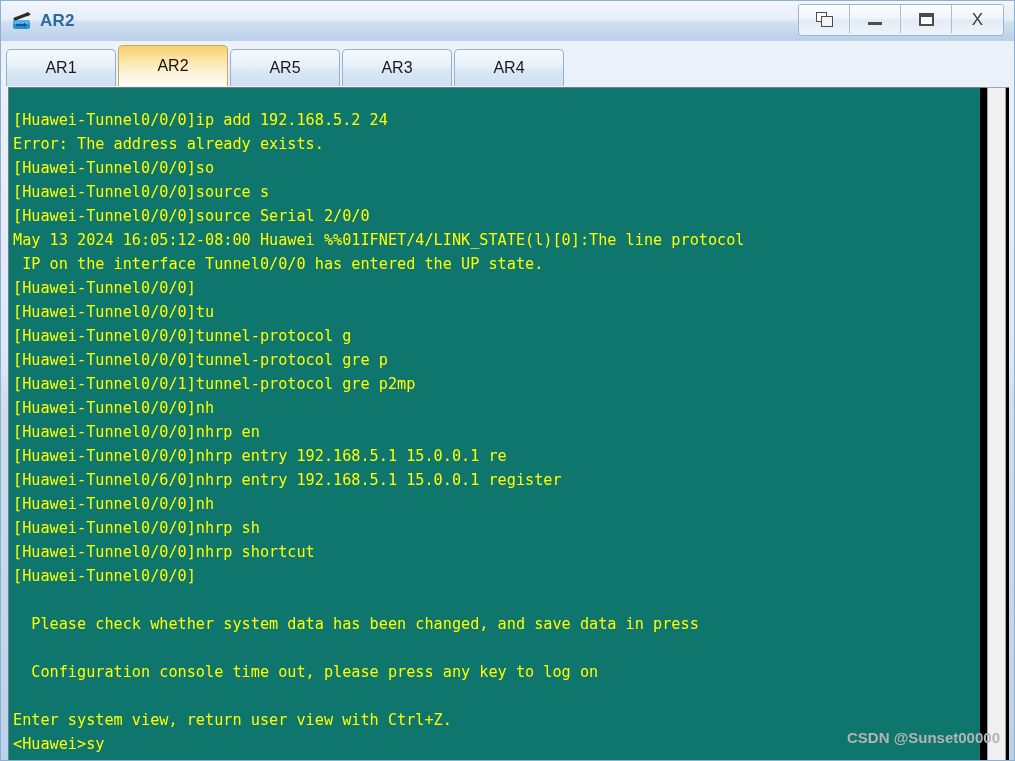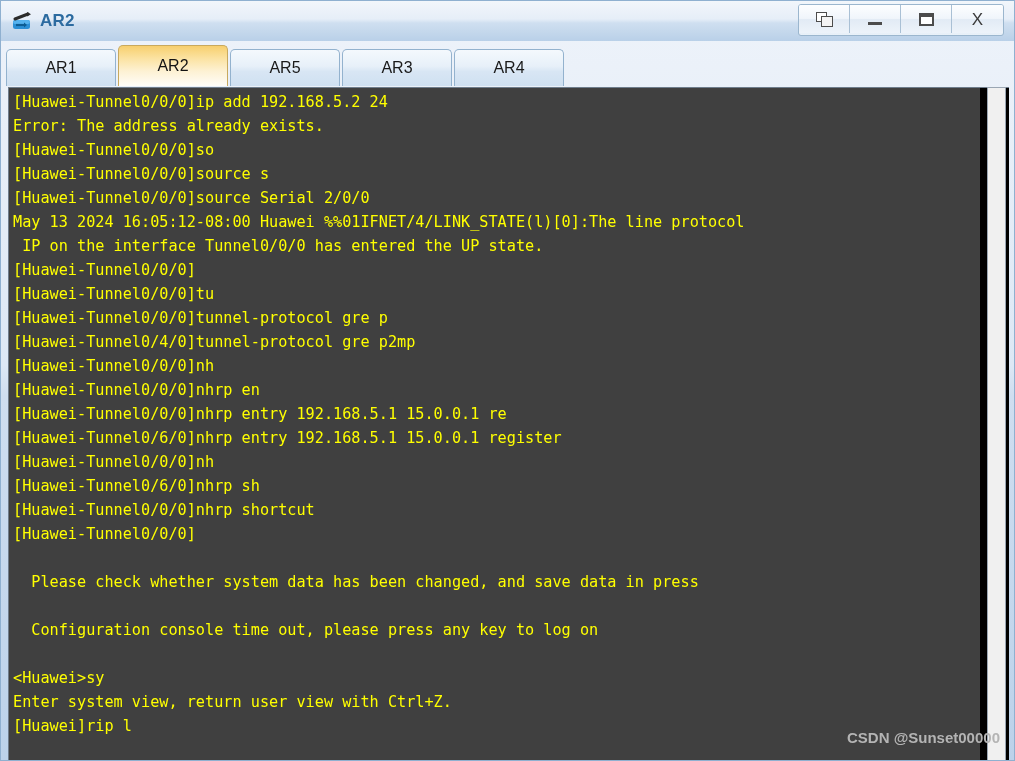--- a/index.html
+++ b/index.html
@@ -161,22 +161,22 @@
     border: 1px solid #6f7d8c;
     border-right: none;
     box-sizing: border-box;
     overflow: hidden;
   }
   .terminal {
     position: absolute;
     left: 0; top: 0;
     width: 971px;
     height: 673px;
-    background: #404040;
-    padding: 2px 0 0 4px;
+    background: #0f766e;
+    padding: 20px 0 0 4px;
     box-sizing: border-box;
     overflow: hidden;
   }
   .term-line {
     font-family: "DejaVu Sans Mono", "Liberation Mono", monospace;
     font-size: 15.2px;
     line-height: 24px;
     color: #ffff00;
     white-space: pre;
     letter-spacing: 0px;
@@ -267,37 +267,38 @@
     <div class="terminal" id="terminal">
         <div class="term-line">[Huawei-Tunnel0/0/0]ip add 192.168.5.2 24</div>
         <div class="term-line">Error: The address already exists.</div>
         <div class="term-line">[Huawei-Tunnel0/0/0]so</div>
         <div class="term-line">[Huawei-Tunnel0/0/0]source s</div>
         <div class="term-line">[Huawei-Tunnel0/0/0]source Serial 2/0/0</div>
         <div class="term-line">May 13 2024 16:05:12-08:00 Huawei %%01IFNET/4/LINK_STATE(l)[0]:The line protocol</div>
         <div class="term-line"> IP on the interface Tunnel0/0/0 has entered the UP state.</div>
         <div class="term-line">[Huawei-Tunnel0/0/0]</div>
         <div class="term-line">[Huawei-Tunnel0/0/0]tu</div>
+        <div class="term-line">[Huawei-Tunnel0/0/0]tunnel-protocol g</div>
         <div class="term-line">[Huawei-Tunnel0/0/0]tunnel-protocol gre p</div>
-        <div class="term-line">[Huawei-Tunnel0/4/0]tunnel-protocol gre p2mp</div>
+        <div class="term-line">[Huawei-Tunnel0/0/1]tunnel-protocol gre p2mp</div>
         <div class="term-line">[Huawei-Tunnel0/0/0]nh</div>
         <div class="term-line">[Huawei-Tunnel0/0/0]nhrp en</div>
         <div class="term-line">[Huawei-Tunnel0/0/0]nhrp entry 192.168.5.1 15.0.0.1 re</div>
         <div class="term-line">[Huawei-Tunnel0/6/0]nhrp entry 192.168.5.1 15.0.0.1 register</div>
         <div class="term-line">[Huawei-Tunnel0/0/0]nh</div>
-        <div class="term-line">[Huawei-Tunnel0/6/0]nhrp sh</div>
+        <div class="term-line">[Huawei-Tunnel0/0/0]nhrp sh</div>
         <div class="term-line">[Huawei-Tunnel0/0/0]nhrp shortcut</div>
         <div class="term-line">[Huawei-Tunnel0/0/0]</div>
         <div class="term-line blank"> </div>
         <div class="term-line">  Please check whether system data has been changed, and save data in press</div>
         <div class="term-line blank"> </div>
         <div class="term-line">  Configuration console time out, please press any key to log on</div>
         <div class="term-line blank"> </div>
+        <div class="term-line">Enter system view, return user view with Ctrl+Z.</div>
         <div class="term-line">&lt;Huawei&gt;sy</div>
-        <div class="term-line">Enter system view, return user view with Ctrl+Z.</div>
         <div class="term-line">[Huawei]rip l</div>
       </div>
   </div>
 
   <div class="scrollbar">
     <div class="scroll-thumb"></div>
   </div>
 
   <div class="watermark">CSDN @Sunset00000</div>
 </div>

